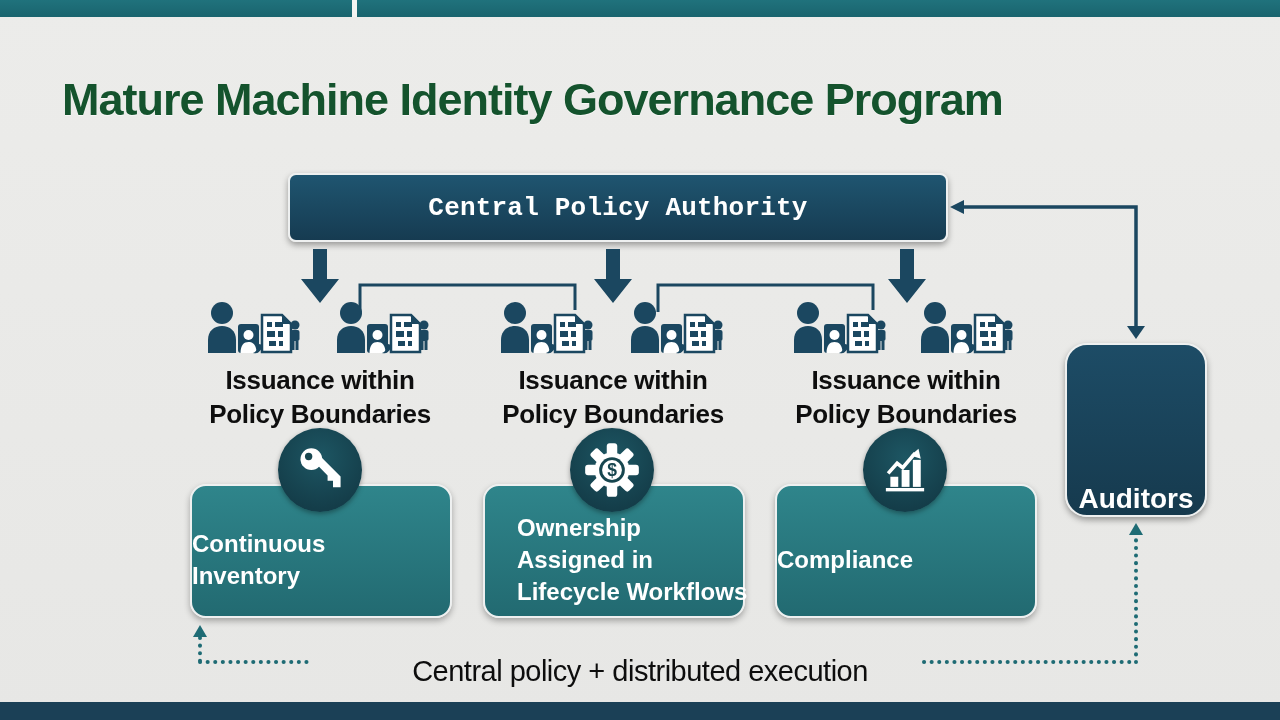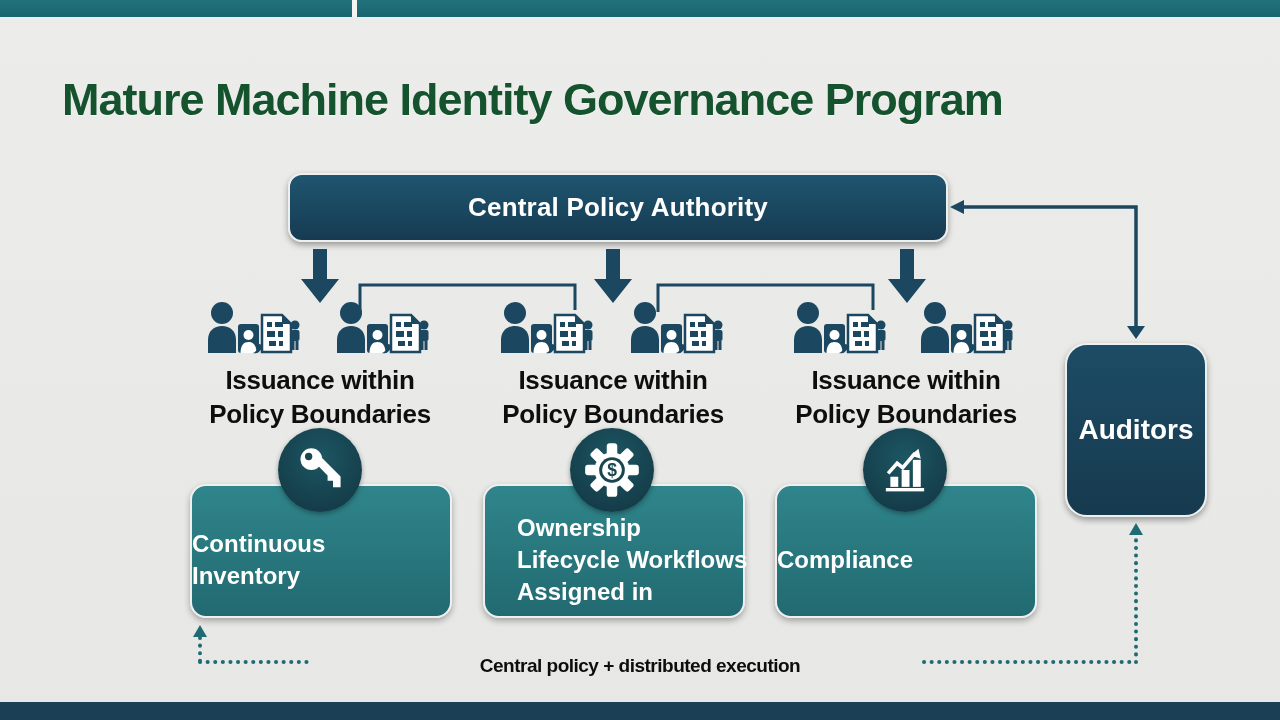--- a/index.html
+++ b/index.html
@@ -18,24 +18,24 @@
   
   .title{
     left:62px;top:74px;width:1160px;
     font-size:45px;font-weight:700;letter-spacing:-1px;color:#14532d;
     text-shadow:0 1px 0 rgba(255,255,255,.6);
     white-space:nowrap;
   }
 
   
   .cpa{
-    left:288px;top:173px;width:660px;height:69px;border-radius:14px;
+    left:288px;top:173px;width:660px;height:69px;border-radius:8px;
     background:linear-gradient(180deg,#1f5570,#163b51);
     border:2px solid #eef0f0;box-shadow:0 3px 6px rgba(0,0,0,.35);
-    display:flex;align-items:center;justify-content:center;box-sizing:border-box;
+    display:flex;align-items:center;justify-content:center;box-sizing:border-box;font-family:Liberation Mono, monospace;
   }
   .cpa span{color:#fff;font-size:26px;font-weight:700;letter-spacing:.2px;}
 
   
   .iss{
     top:363px;width:300px;text-align:center;color:#0e0e0e;
     font-size:26px;font-weight:800;line-height:1.32;letter-spacing:-.3px;
   }
   .iss1{left:170px;} .iss2{left:463px;} .iss3{left:756px;}
 
@@ -57,28 +57,28 @@
     box-shadow:0 2px 5px rgba(0,0,0,.35);
     display:flex;align-items:center;justify-content:center;
   }
   .b1{left:278px;} .b2{left:570px;} .b3{left:863px;}
 
   
   .auditors{
     left:1065px;top:343px;width:142px;height:174px;border-radius:22px;box-sizing:border-box;
     background:linear-gradient(180deg,#1d4c66,#163a4e);
     border:2px solid #eef0f0;box-shadow:0 3px 6px rgba(0,0,0,.35);
-    display:flex;align-items:center;justify-content:center;
+    display:flex;align-items:flex-end;justify-content:center;
   }
   .auditors span{color:#fff;font-size:28px;font-weight:700;}
 
   
   .caption{
     left:320px;top:655px;width:640px;text-align:center;
-    font-size:19px;font-weight:700;letter-spacing:-.5px;color:#0d0d0d;white-space:nowrap;
+    font-size:29px;font-weight:400;letter-spacing:-.5px;color:#0d0d0d;white-space:nowrap;
   }
 
   svg.overlay{left:0;top:0;width:1280px;height:720px;pointer-events:none;z-index:3;}
   .dk{fill:#1b4760;}
   .wt{fill:#ffffff;}
 </style>
 </head>
 <body>
 
 <div class="abs topbar"></div>
@@ -151,22 +151,22 @@
   <div>Issuance within</div>
   <div>Policy Boundaries</div>
 </div>
 
 <div class="abs pillar p1">
   <div class="ln">Continuous</div>
   <div class="ln">Inventory</div>
 </div>
 <div class="abs pillar p2">
   <div class="ln">Ownership</div>
+  <div class="ln">Assigned in</div>
   <div class="ln">Lifecycle Workflows</div>
-  <div class="ln">Assigned in</div>
 </div>
 <div class="abs pillar p3">
   <div class="ln">Compliance</div>
 </div>
 
 <div class="abs badge b1">
   <svg width="52" height="52" viewBox="0 0 48 48">
     <g fill="#ffffff">
       <circle cx="16" cy="14" r="10"></circle>
       <path d="M20,17 L25,12 L43,30 L43,40 L36,40 L36,34 L31,34 L31,29 L24,22 Z"></path>

